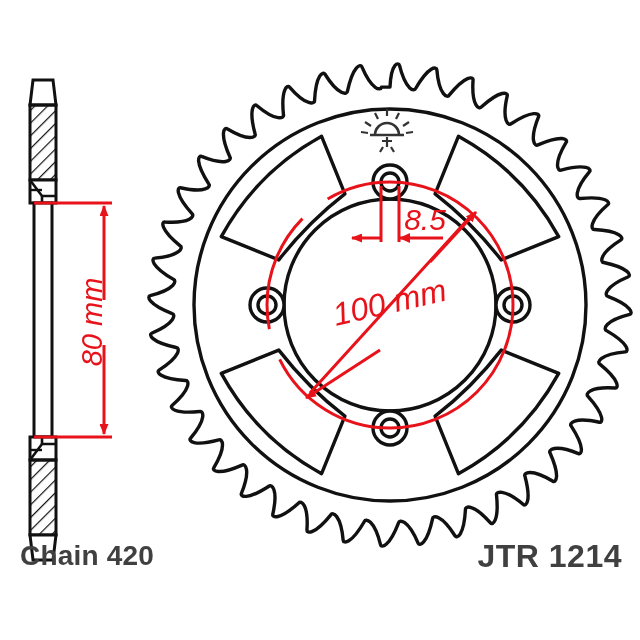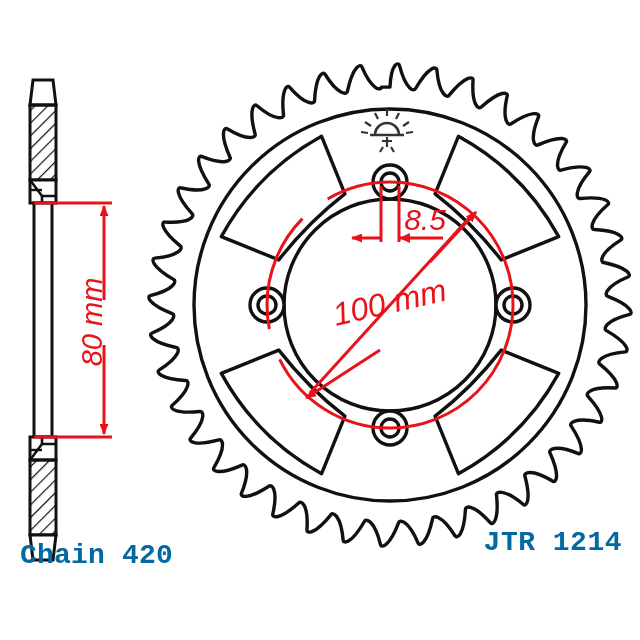--- a/index.html
+++ b/index.html
@@ -5,27 +5,27 @@
   html,body{margin:0;padding:0;background:#ffffff;}
   body{
     width:640px;height:640px;overflow:hidden;
     font-family:"Liberation Sans",sans-serif;
     position:relative;
   }
   #root{position:absolute;inset:0;}
   svg{display:block;}
   .lbl-chain,.lbl-part{
     position:absolute;
-    font-family:Liberation Mono, monospace;
+    font-family:Liberation Sans, sans-serif;
     font-weight:bold;
-    color:#0369a1;
+    color:#404040;
     white-space:nowrap;
   }
   .lbl-chain{left:20px;top:540px;font-size:28px;letter-spacing:0.2px;}
-  .lbl-part{right:18px;top:527px;font-size:28px;letter-spacing:0.5px;}
+  .lbl-part{right:18px;top:538px;font-size:32px;letter-spacing:0.5px;}
 </style>
 </head>
 <body>
 
 <div id="root">
 
   <svg id="scene" width="640" height="640" viewBox="0 0 640 640">
 
     <defs>
       <pattern id="hatch" width="9" height="9" patternUnits="userSpaceOnUse" patternTransform="rotate(45)">

